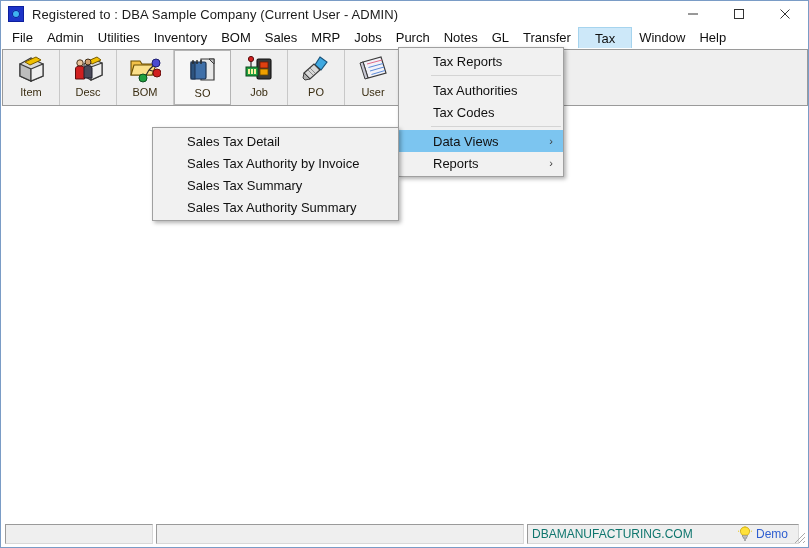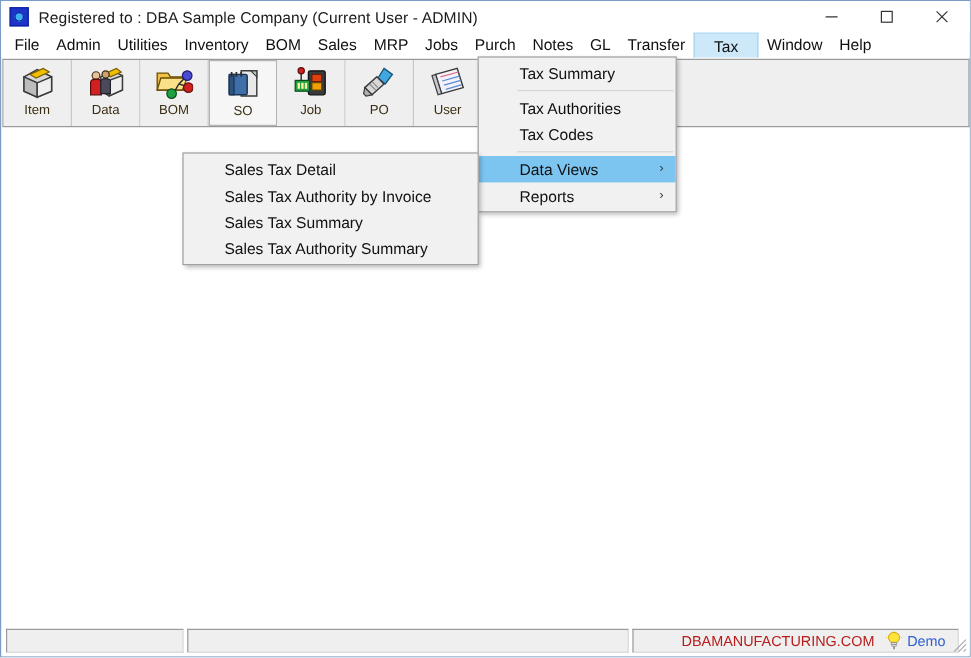--- a/index.html
+++ b/index.html
@@ -235,21 +235,21 @@
     padding: 0 4px;
   }
   #status-panel-1 { width: 148px; margin-left: 3px; }
   #status-panel-2 { width: 368px; margin-left: 3px; }
   #status-panel-3 {
     width: 272px;
     margin-left: 3px;
     justify-content: space-between;
     padding-right: 10px;
   }
-  #status-url { font-size: 12px; color: #b91c1c; margin-left: 36px; }
+  #status-url { font-size: 12px; color: #0f766e; }
   #demo-group {
     display: flex;
     align-items: center;
     gap: 4px;
   }
   #demo-label { color: #2f5fd0; font-size: 12px; }
   #resize-grip {
     position: absolute;
     right: 2px;
     bottom: 2px;
@@ -350,21 +350,21 @@
           <svg xmlns="http://www.w3.org/2000/svg" width="32" height="30" viewBox="0 0 32 30">
         <polygon points="12,10 22,5 30,9 30,21 19,26 12,22" fill="#d8d8d8" stroke="#3a3a3a" stroke-width="1.2"></polygon>
         <polygon points="19,13 30,9 30,21 19,26" fill="#efefef" stroke="#3a3a3a" stroke-width="1.2"></polygon>
         <polygon points="16,7 25,3 29,6 20,10" fill="#f0c000" stroke="#7a5c00" stroke-width="1"></polygon>
         <circle cx="8" cy="9" r="3.2" fill="#e8c39a" stroke="#4a3520" stroke-width="1"></circle>
         <path d="M3.5 25 L3.5 15 Q3.5 12 8 12 Q12.5 12 12.5 15 L12.5 25 Z" fill="#d02020" stroke="#5a0d0d" stroke-width="1"></path>
         <circle cx="16" cy="8" r="3" fill="#cfa070" stroke="#3a2a15" stroke-width="1"></circle>
         <path d="M12 24 L12 14 Q12 11.5 16 11.5 Q20 11.5 20 14 L20 24 Z" fill="#4a4a5a" stroke="#20202c" stroke-width="1"></path>
       </svg>
         </div>
-        <div class="tool-label">Data</div>
+        <div class="tool-label">Desc</div>
       </div>
       <div class="tool-btn">
         <div class="tool-icon">
           <svg xmlns="http://www.w3.org/2000/svg" width="32" height="30" viewBox="0 0 32 30">
         <path d="M2 7 L11 7 L13 10 L24 10 L24 21 L2 21 Z" fill="#f2c14a" stroke="#6b4e00" stroke-width="1.1"></path>
         <path d="M5 11 L27 11 L23 21 L2 21 Z" fill="#fbe08a" stroke="#6b4e00" stroke-width="1.1"></path>
         <line x1="20" y1="16" x2="26" y2="10" stroke="#2a2a2a" stroke-width="1.2"></line>
         <line x1="20" y1="16" x2="27" y2="18" stroke="#2a2a2a" stroke-width="1.2"></line>
         <line x1="20" y1="16" x2="16" y2="23" stroke="#2a2a2a" stroke-width="1.2"></line>
         <circle cx="27" cy="9" r="4" fill="#4a4ad0" stroke="#1d1d70" stroke-width="1"></circle>
@@ -428,21 +428,21 @@
       </svg>
         </div>
         <div class="tool-label">User</div>
       </div>
     </div>
 
   <div id="content-area"></div>
 
   <div class="menu-popup" id="tax-dropdown">
       <div class="popup-item">
-        <span>Tax Summary</span>
+        <span>Tax Reports</span>
       </div>
       <div class="popup-sep"></div>
       <div class="popup-item">
         <span>Tax Authorities</span>
       </div>
       <div class="popup-item">
         <span>Tax Codes</span>
       </div>
       <div class="popup-sep"></div>
       <div class="popup-item highlight">

